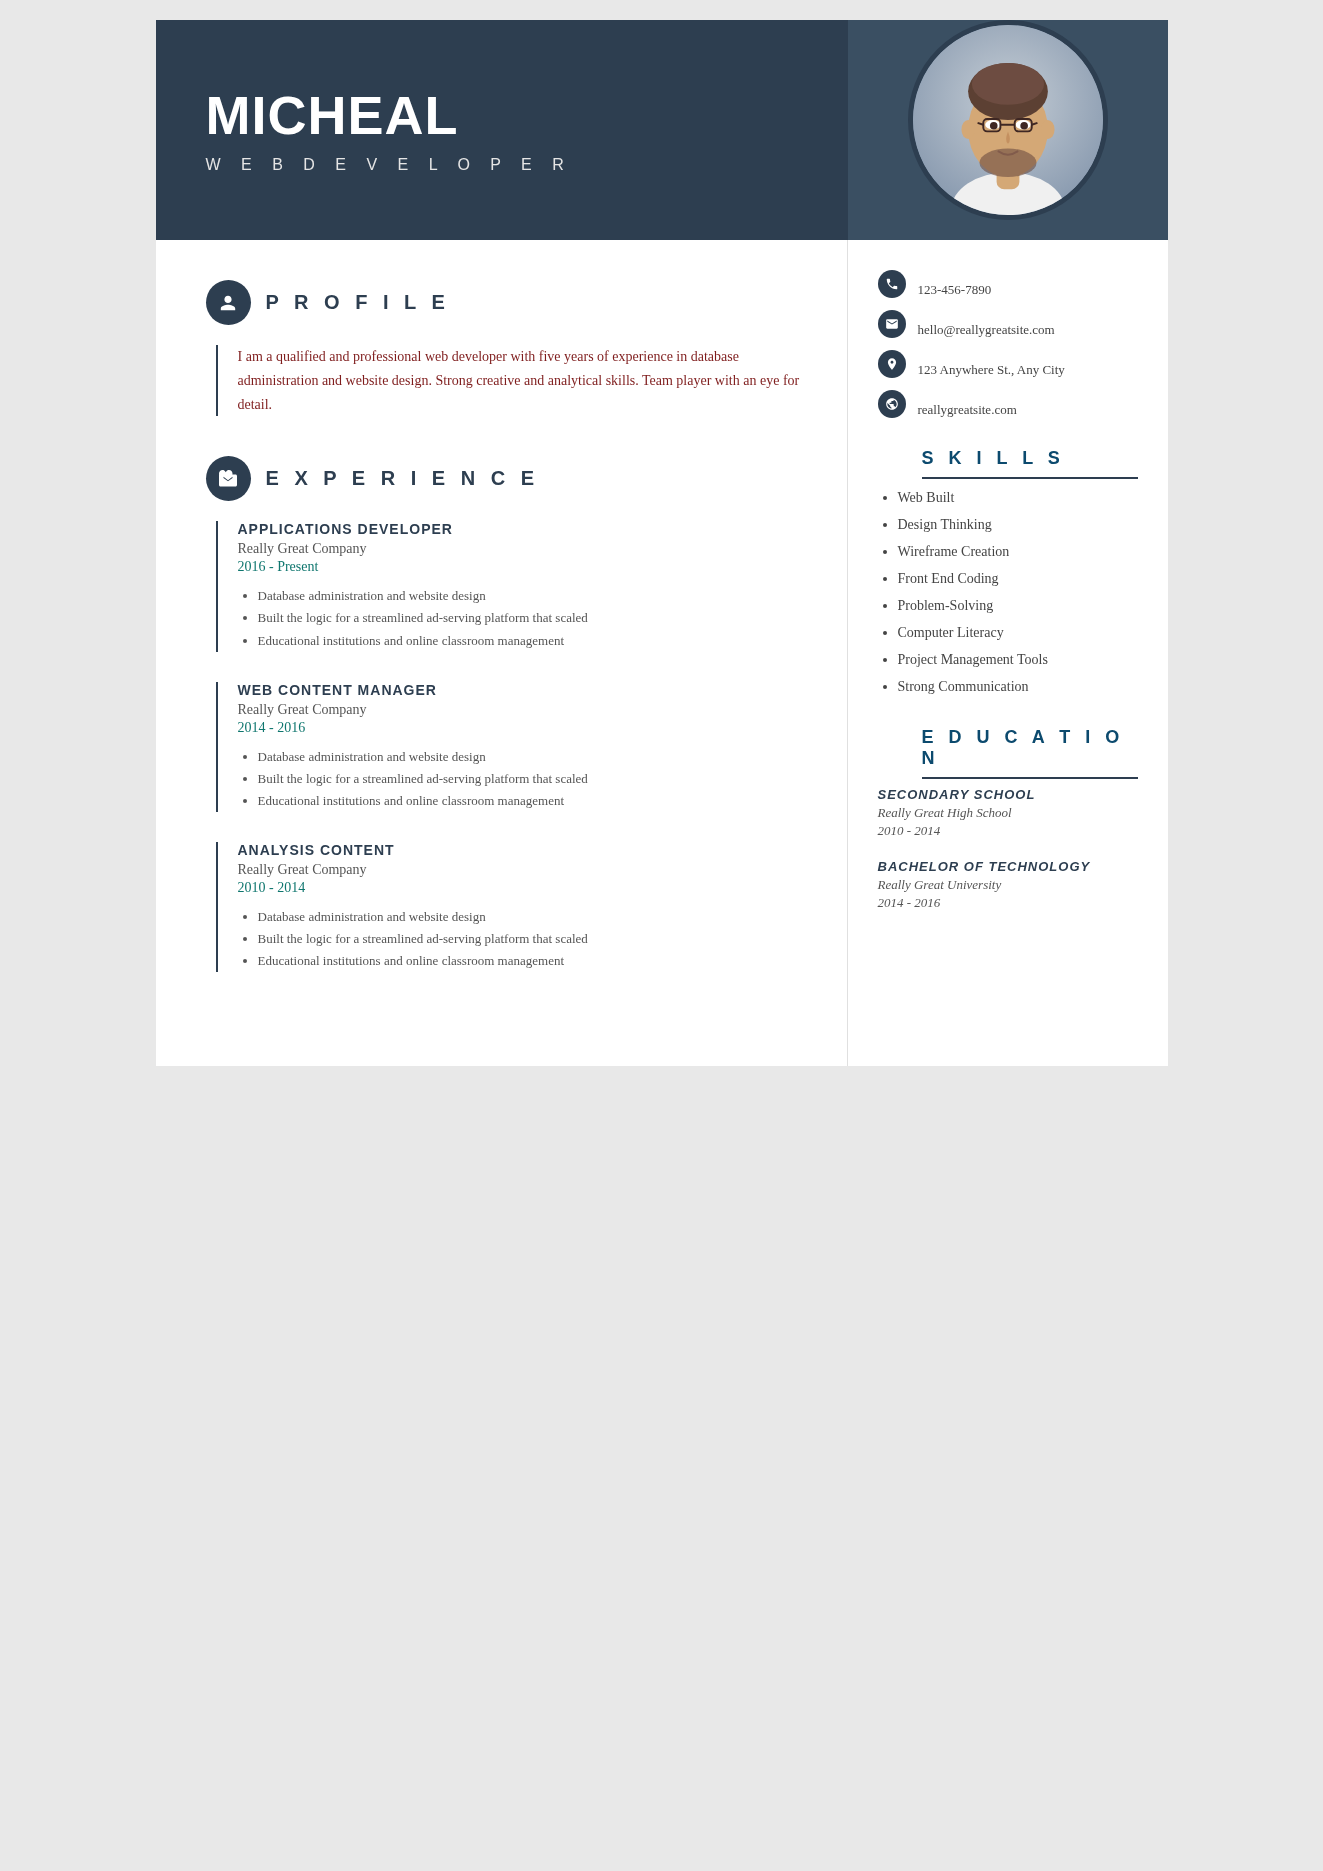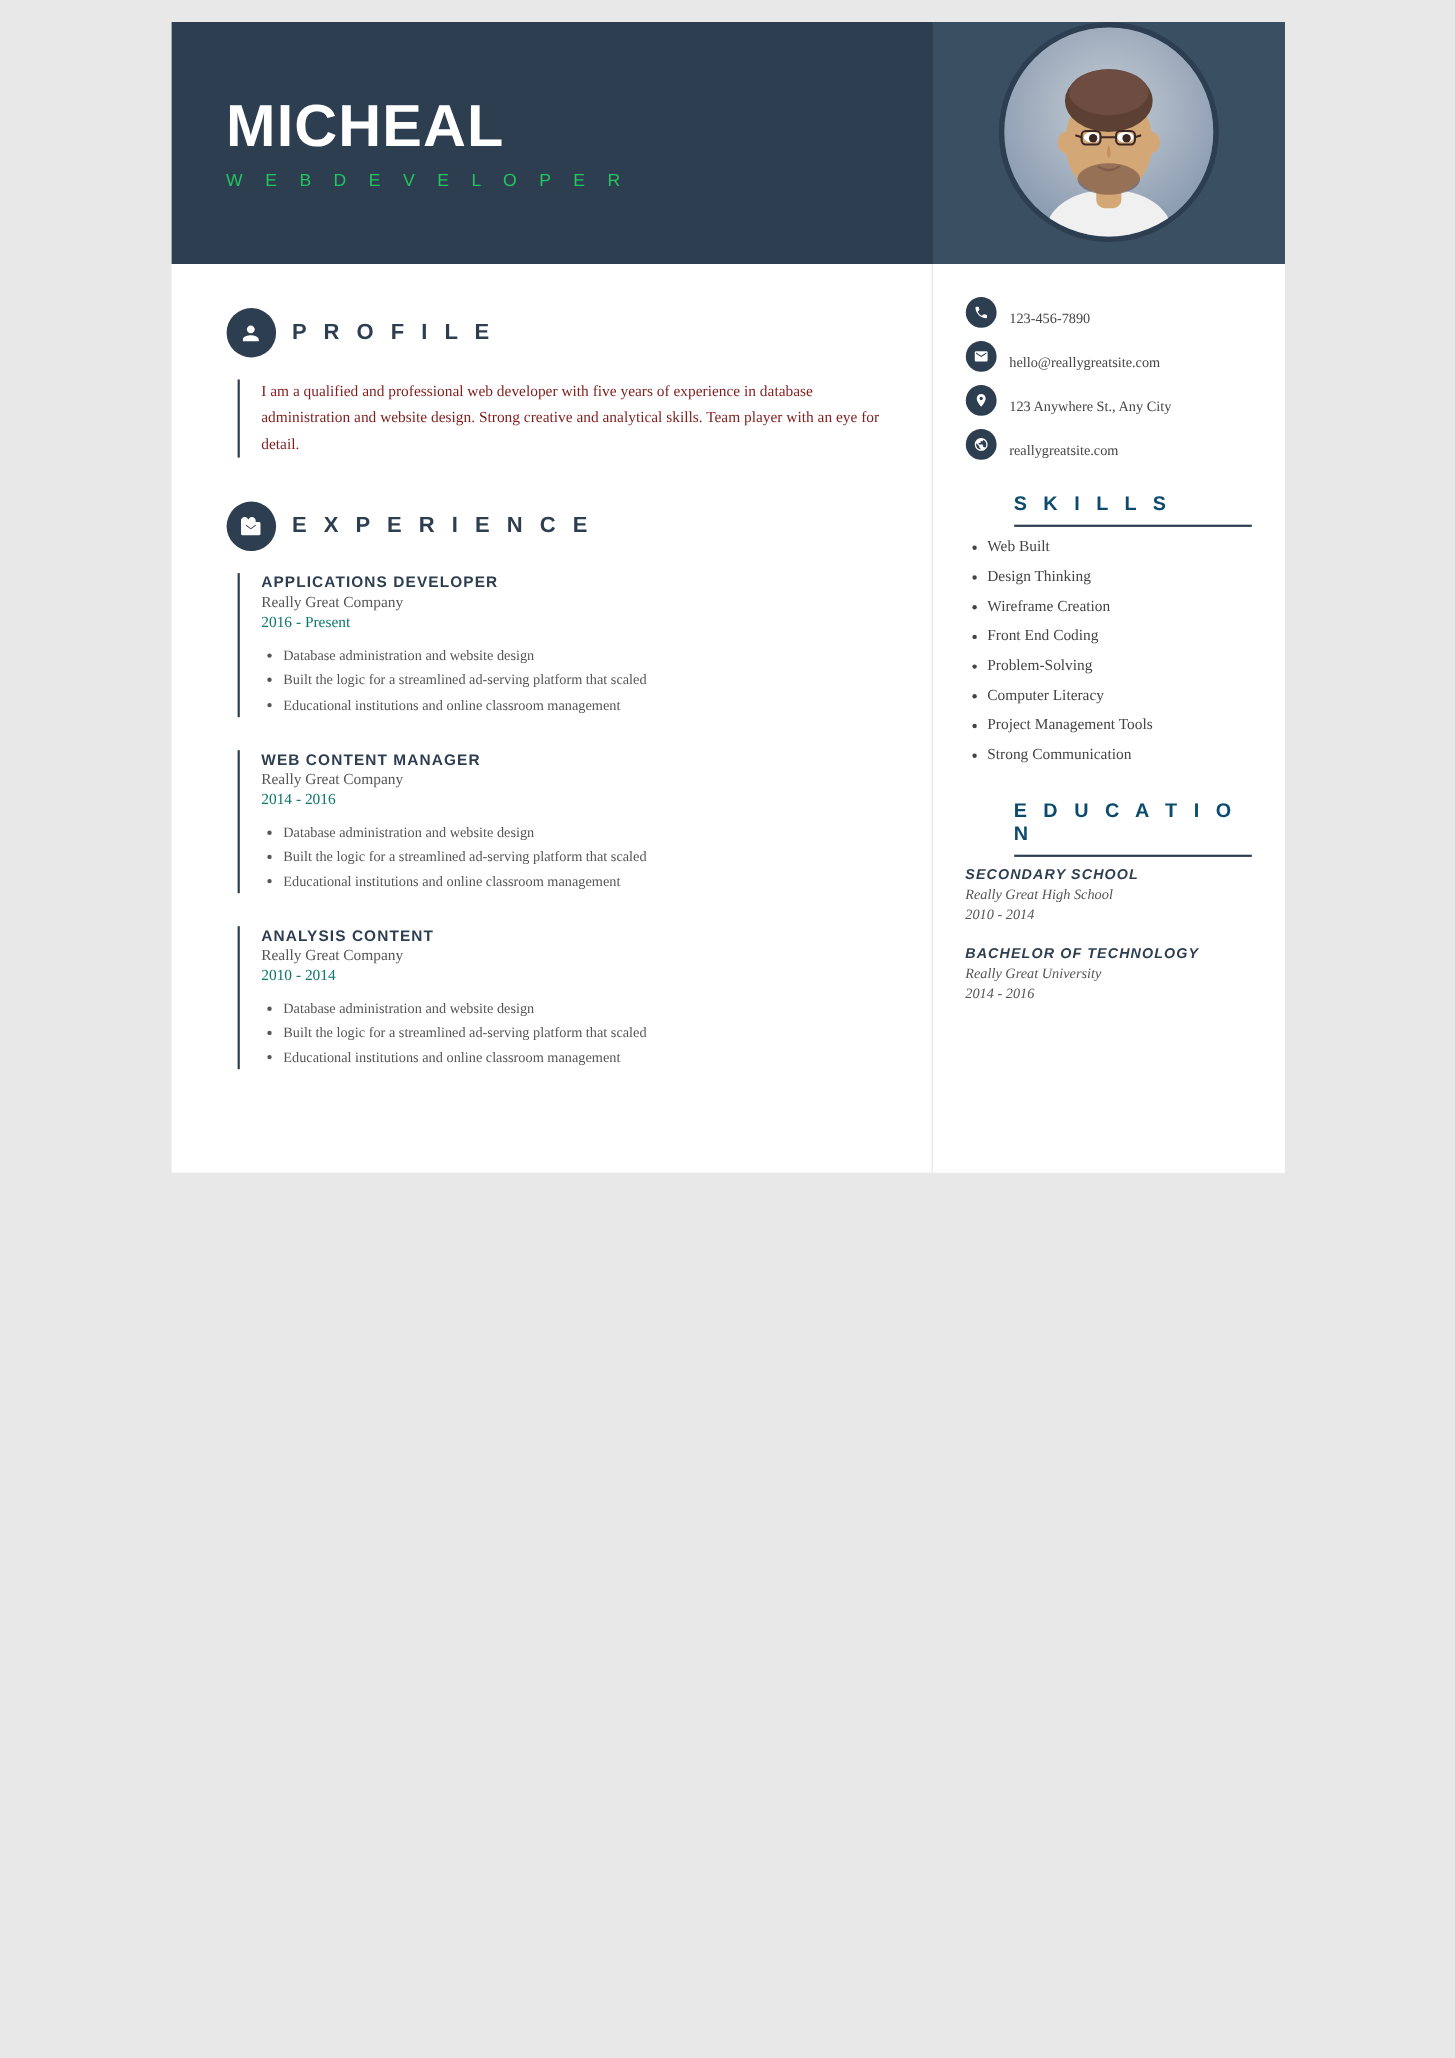--- a/index.html
+++ b/index.html
@@ -32,21 +32,21 @@
     }
     .header-name {
       color: white;
       font-size: 54px;
       font-weight: 700;
       line-height: 1.1;
       font-family: Arial, sans-serif;
       letter-spacing: 1px;
     }
     .header-title {
-      color: #22c55e;
+      color: #e5e5e5;
       font-size: 16px;
       letter-spacing: 8px;
       margin-top: 10px;
       font-family: Arial, sans-serif;
       font-weight: 400;
     }
     .header-right {
       width: 320px;
       background: #3a4f62;
       display: flex;

